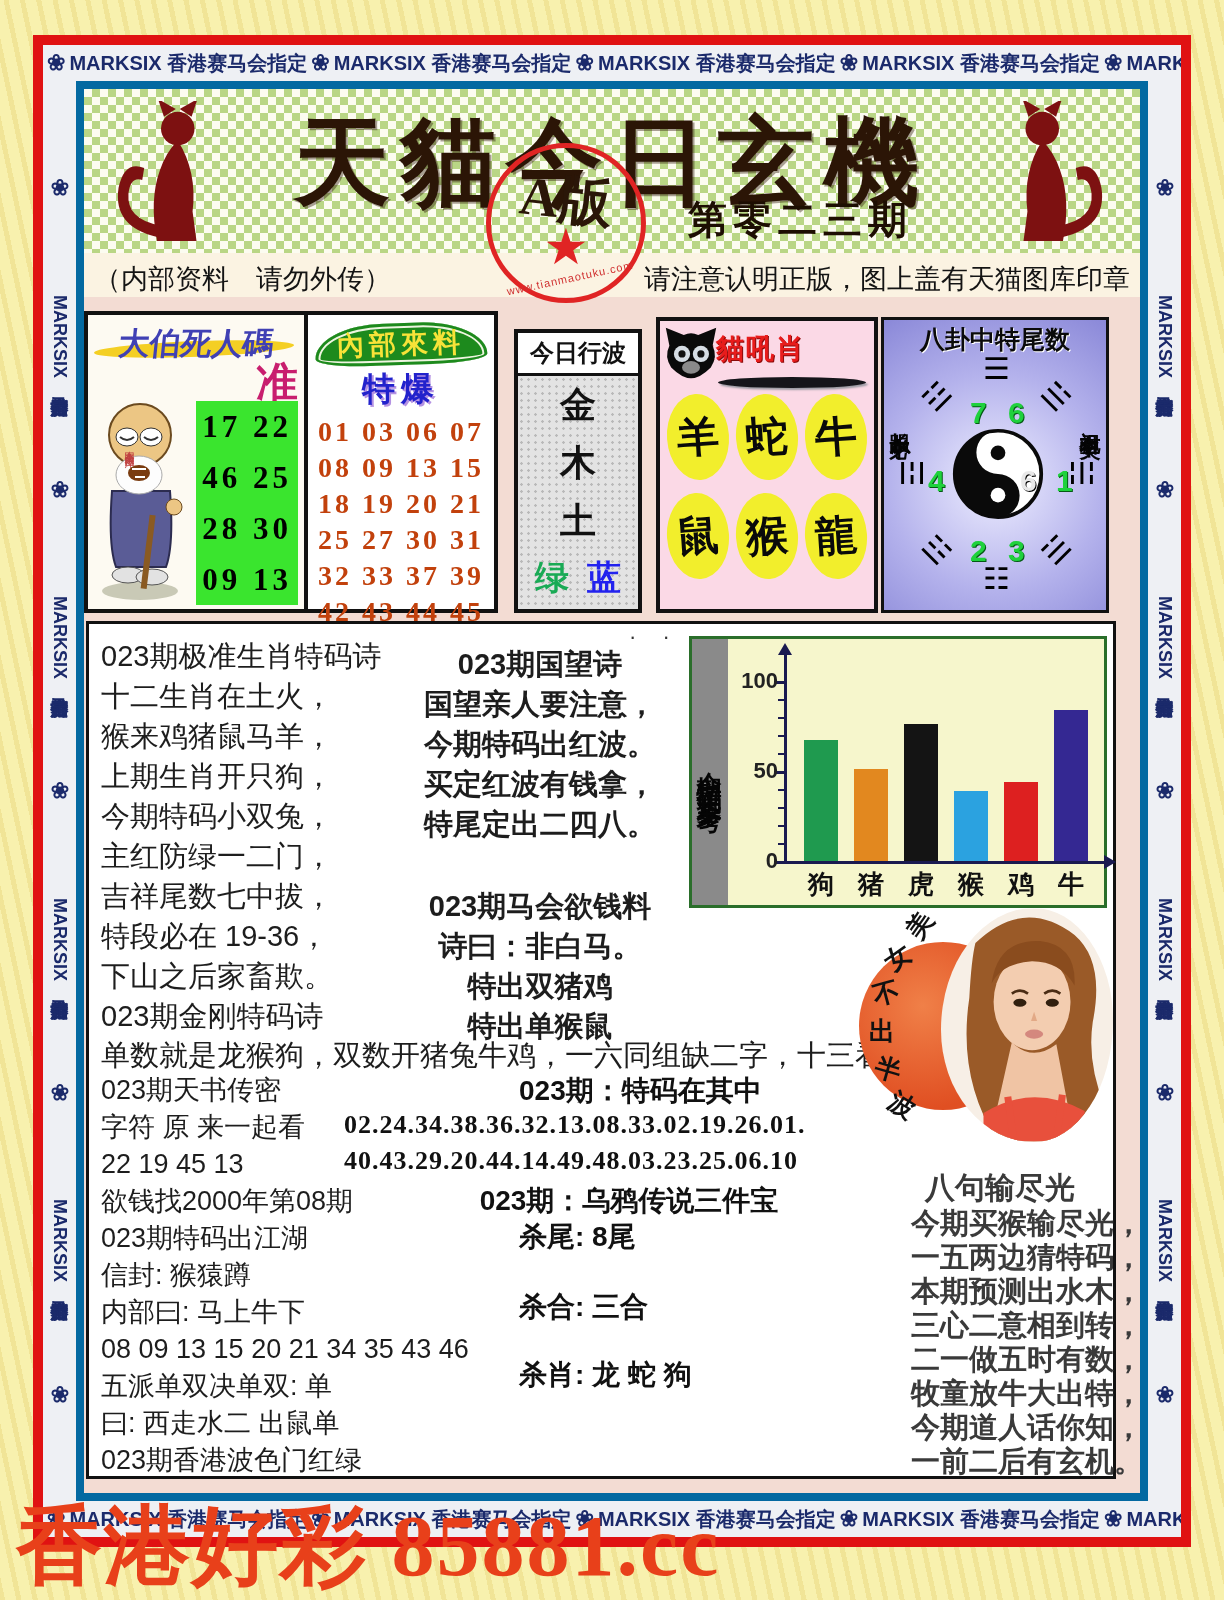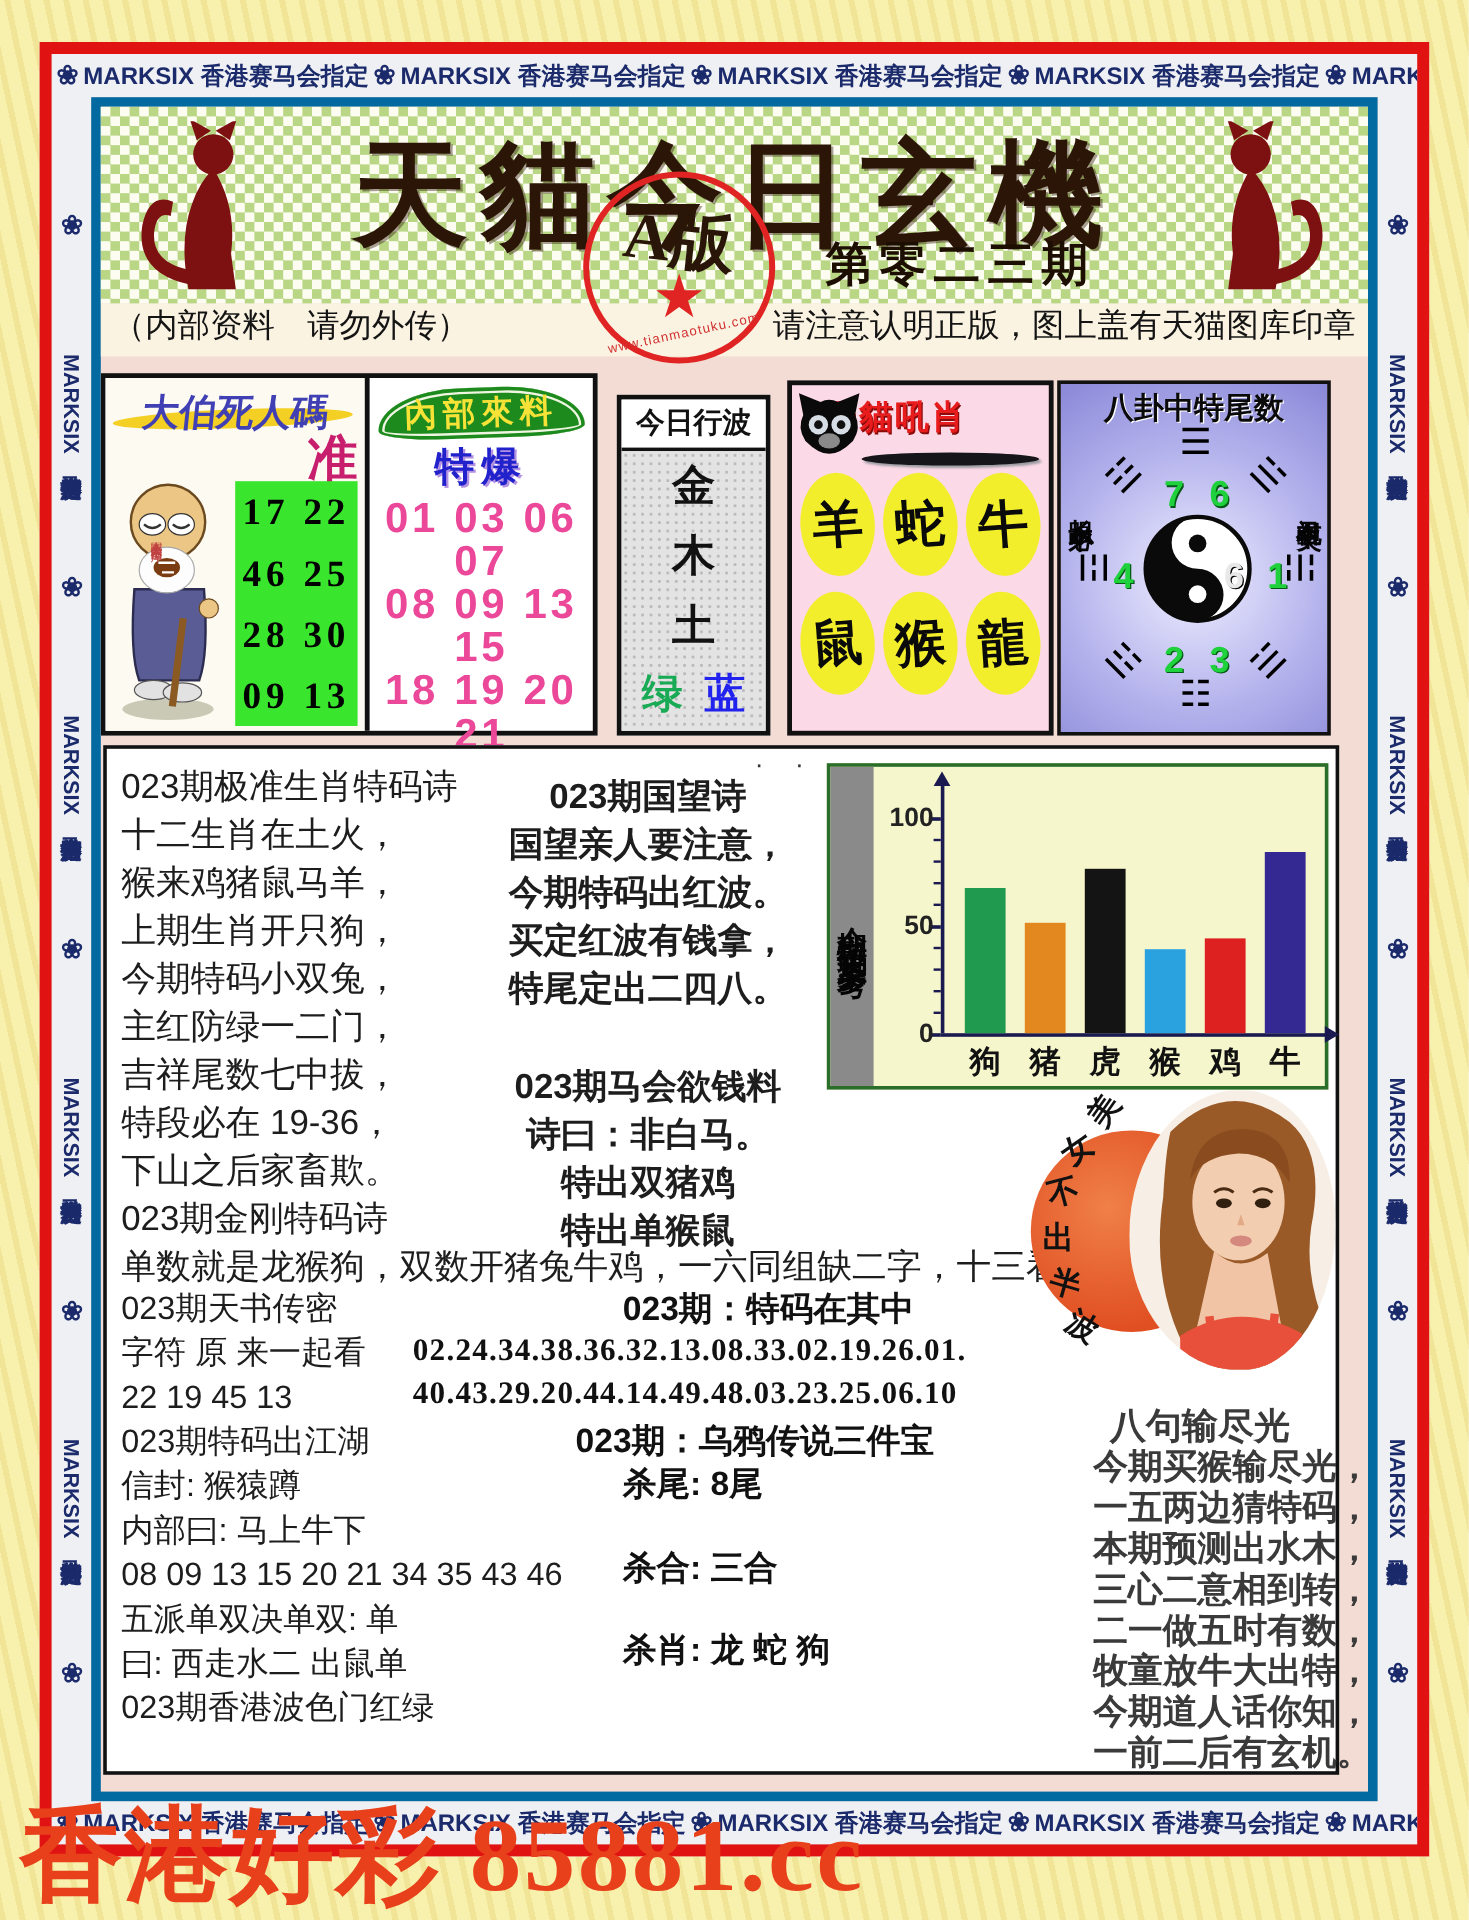--- a/index.html
+++ b/index.html
@@ -32,21 +32,21 @@
     background-size:16px 16px;background-position:0 0,8px 8px;}
   .main-title{position:absolute;left:120px;right:120px;top:10px;text-align:center;
     font-size:96px;font-weight:900;color:#2b1506;letter-spacing:10px;
     font-family:"Liberation Serif",serif;text-shadow:2px 2px 0 rgba(43,21,6,.4);}
   .issue{position:absolute;left:604px;top:104px;font-size:39px;font-weight:900;color:#1d0e02;letter-spacing:6px;}
   .cat{position:absolute;top:12px;width:132px;height:148px;}
   .cat.left{left:10px;}
   .cat.right{right:14px;transform:scaleX(-1);}
   
   .notice{position:absolute;left:0;top:164px;width:1056px;height:44px;background:#fbf3e2;
-    display:flex;justify-content:space-between;align-items:flex-start;padding:0 10px;box-sizing:border-box;
+    display:flex;justify-content:space-between;align-items:flex-end;padding:0 10px;box-sizing:border-box;
     font-size:27px;color:#141414;}
   
   .stamp{position:absolute;left:402px;top:54px;width:150px;height:150px;border:5px solid #e02424;
     border-radius:50%;z-index:6;}
   .stamp-label{position:absolute;left:0;right:0;top:16px;text-align:center;font-size:54px;
     font-weight:900;color:#2a1608;transform:rotate(6deg);font-family:"Liberation Serif",serif;}
   .stamp-star{position:absolute;left:0;right:0;top:74px;text-align:center;font-size:50px;color:#e02424;line-height:1;}
   .stamp-arc{position:absolute;left:-6px;bottom:14px;width:170px;text-align:center;font-size:11px;
     color:#d03030;transform:rotate(-12deg);letter-spacing:1px;}
   
@@ -65,22 +65,22 @@
     display:flex;flex-direction:column;justify-content:space-around;}
   .dabo-num-row{text-align:center;font-size:31px;font-weight:900;color:#000;
     font-family:"Liberation Serif",serif;letter-spacing:4px;}
   .neilai{position:relative;flex:1;text-align:center;}
   .neilai-banner{margin:8px auto 2px;width:172px;height:42px;background:#1d8a1d;color:#f7e338;
     font-weight:900;font-size:27px;line-height:42px;letter-spacing:5px;
     border-radius:50% 50% 40% 40% / 100% 100% 26% 26%;transform:rotate(-2deg);
     box-shadow:inset 0 0 0 3px #1d8a1d, inset 0 0 0 5px #eef5e0;}
   .neilai-sub{font-size:33px;font-weight:900;color:#2222cc;text-shadow:2px 2px 0 #b492e2;letter-spacing:6px;}
   .neilai-rows{margin-top:2px;}
-  .nei-row{font-size:35px;font-weight:700;line-height:36px;letter-spacing:3px;color:#ec4899;
-    font-family:Liberation Sans, sans-serif;}
+  .nei-row{font-size:28px;font-weight:700;line-height:36px;letter-spacing:3px;color:#c2410c;
+    font-family:Liberation Serif, serif;}
   
   .xingbo{left:430px;top:240px;width:128px;height:284px;display:flex;flex-direction:column;}
   .xb-title{height:40px;line-height:40px;text-align:center;font-size:24px;font-weight:700;
     border-bottom:3px solid #111;background:#fff;color:#111;}
   .xb-body{flex:1;display:flex;flex-direction:column;justify-content:space-around;align-items:center;
     background-color:#e3e3e3;background-image:radial-gradient(#b9b9b9 1px,transparent 1.5px);background-size:7px 7px;}
   .xb-el{font-size:36px;font-weight:900;color:#111;}
   .xb-colors{display:flex;gap:18px;margin-bottom:4px;}
   .xb-green{font-size:34px;font-weight:900;color:#19aa55;}
   .xb-blue{font-size:34px;font-weight:900;color:#2222ee;}
@@ -416,20 +416,21 @@
               <div class="bar" style="left: 326px; top: 70.8px; width: 34px; height: 151.2px; background: rgb(52, 40, 146);"></div>
               <div class="bar-label" style="left: 320px; top: 228px; width: 46px;">牛</div>
             </div>
         </div>
 
         <div class="full-line">单数就是龙猴狗，双数开猪兔牛鸡，一六同组缺二字，十三看成三十一。</div>
         <div class="col-left2">
             <div class="info-line">023期天书传密</div>
             <div class="info-line">字符 原 来一起看</div>
             <div class="info-line">22 19 45 13</div>
+            <div class="info-line">欲钱找2000年第08期</div>
             <div class="info-line">023期特码出江湖</div>
             <div class="info-line">信封: 猴猿蹲</div>
             <div class="info-line">内部曰: 马上牛下</div>
             <div class="info-line">08 09 13 15 20 21 34 35 43 46</div>
             <div class="info-line">五派单双决单双: 单</div>
             <div class="info-line">曰: 西走水二 出鼠单</div>
             <div class="info-line">023期香港波色门红绿</div>
           </div>
 
         <div class="mid2-title">023期：特码在其中</div>

